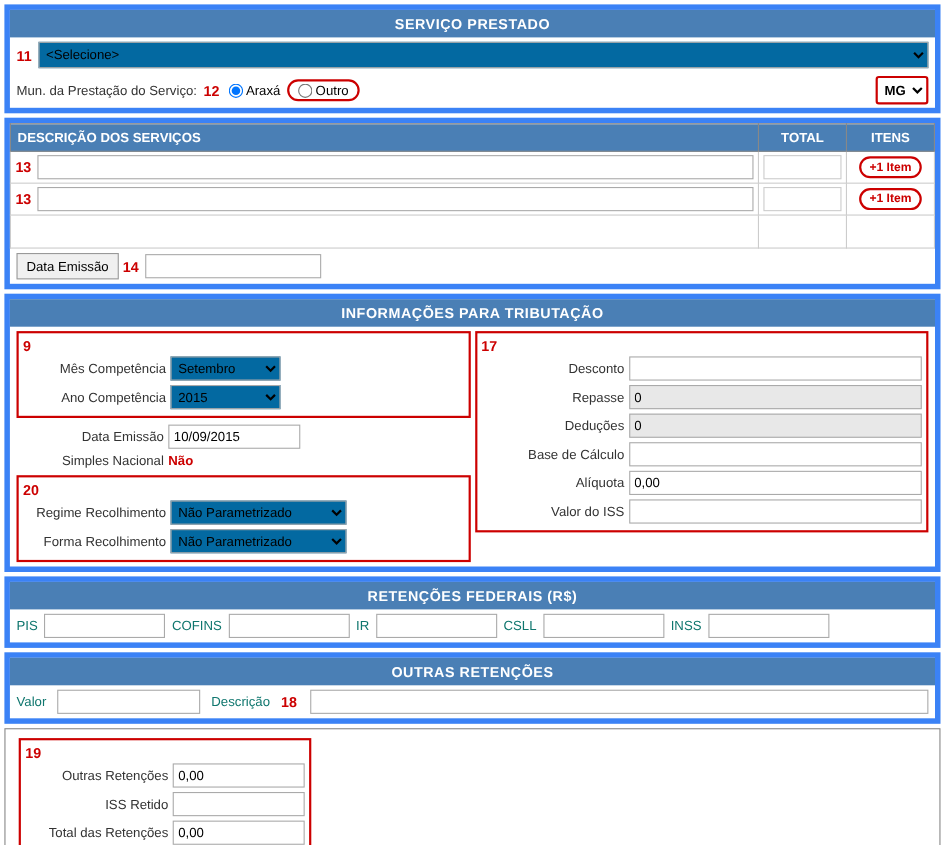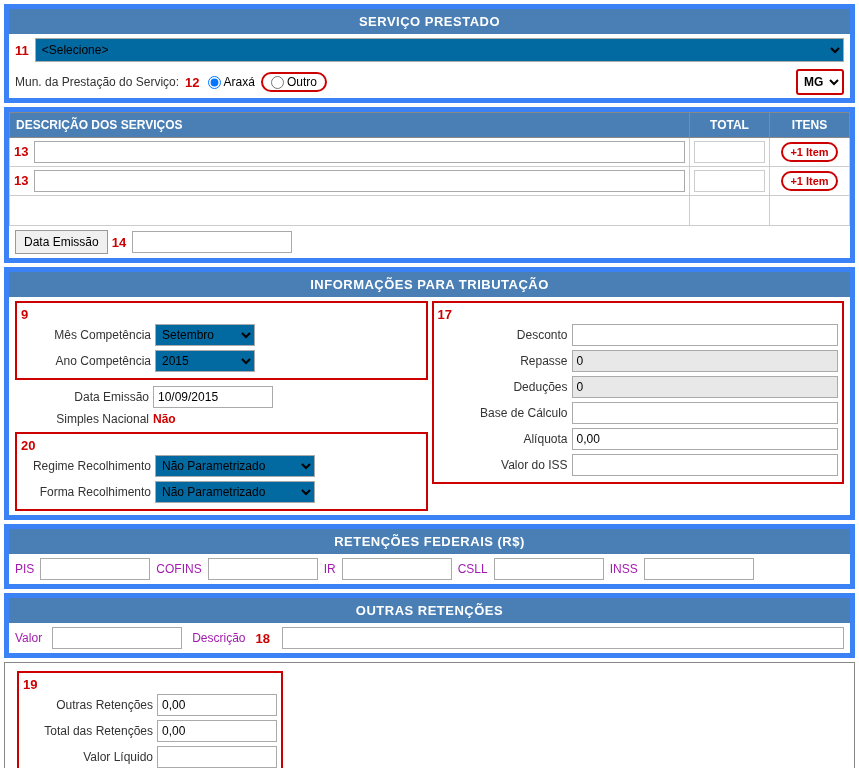--- a/index.html
+++ b/index.html
@@ -149,21 +149,21 @@
 
     
     .ret-row {
       display: flex;
       align-items: center;
       padding: 4px 6px;
       gap: 6px;
     }
 
     .ret-label {
-      color: #a21caf;
+      color: #0f766e;
       white-space: nowrap;
     }
 
     .ret-input {
       border: 1px solid #aaa;
       height: 22px;
       width: 110px;
       padding: 2px 4px;
     }
 
@@ -424,20 +424,24 @@
 
 <div class="section-border" style="border:1px solid #888;">
   <div style="display:flex; align-items:flex-start; padding:4px 6px;">
     <div class="totais-box">
       <span class="red-label">19</span>
       <div class="totais-row">
         <span class="totais-label">Outras Retenções</span>
         <input type="text" style="width: 120px; height: 22px; border: 1px solid rgb(170, 170, 170);" value="0,00">
       </div>
       <div class="totais-row">
+        <span class="totais-label">ISS Retido</span>
+        <input type="text" style="width: 120px; height: 22px; border: 1px solid rgb(170, 170, 170);">
+      </div>
+      <div class="totais-row">
         <span class="totais-label">Total das Retenções</span>
         <input type="text" style="width: 120px; height: 22px; border: 1px solid rgb(170, 170, 170);" value="0,00">
       </div>
       <div class="totais-row">
         <span class="totais-label">Valor Líquido</span>
         <input type="text" style="width: 120px; height: 22px; border: 1px solid rgb(170, 170, 170);">
       </div>
     </div>
   </div>
 </div>

